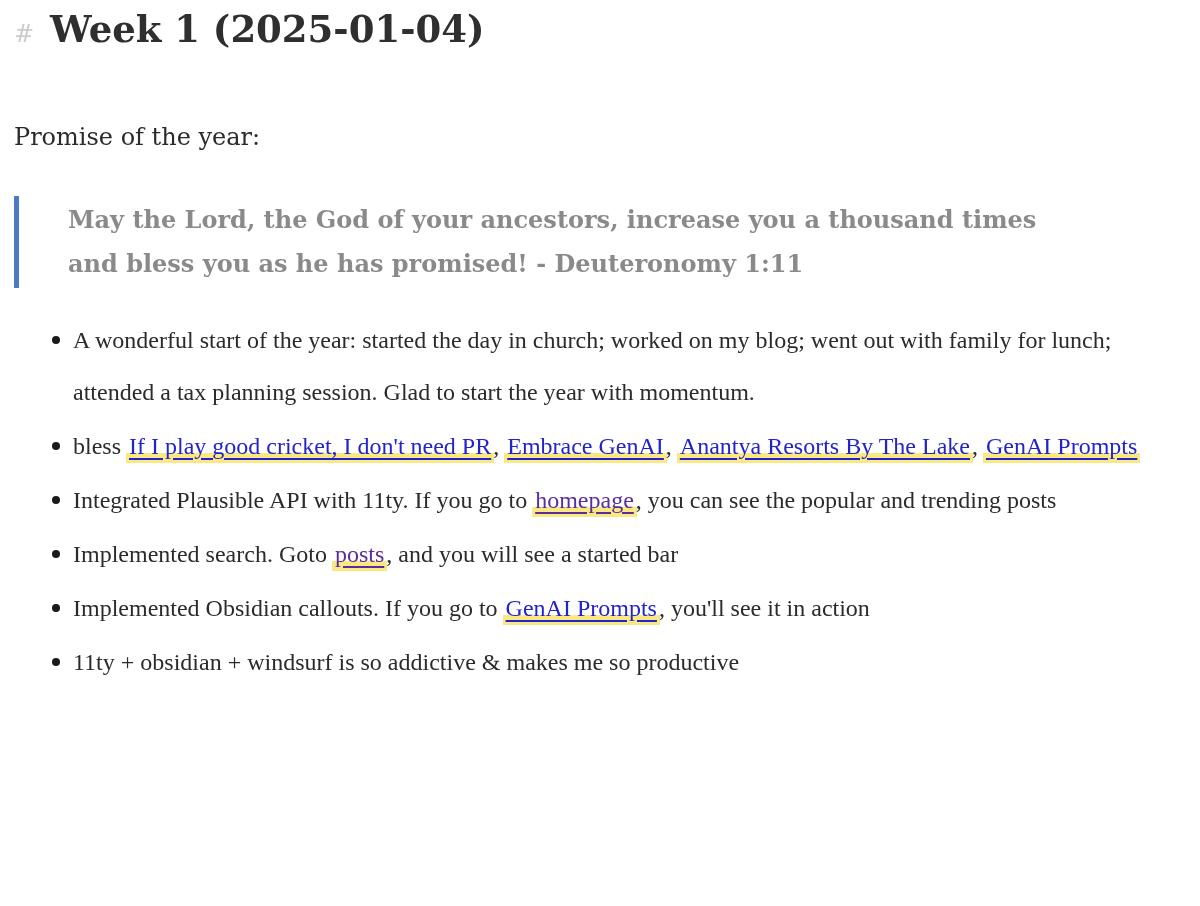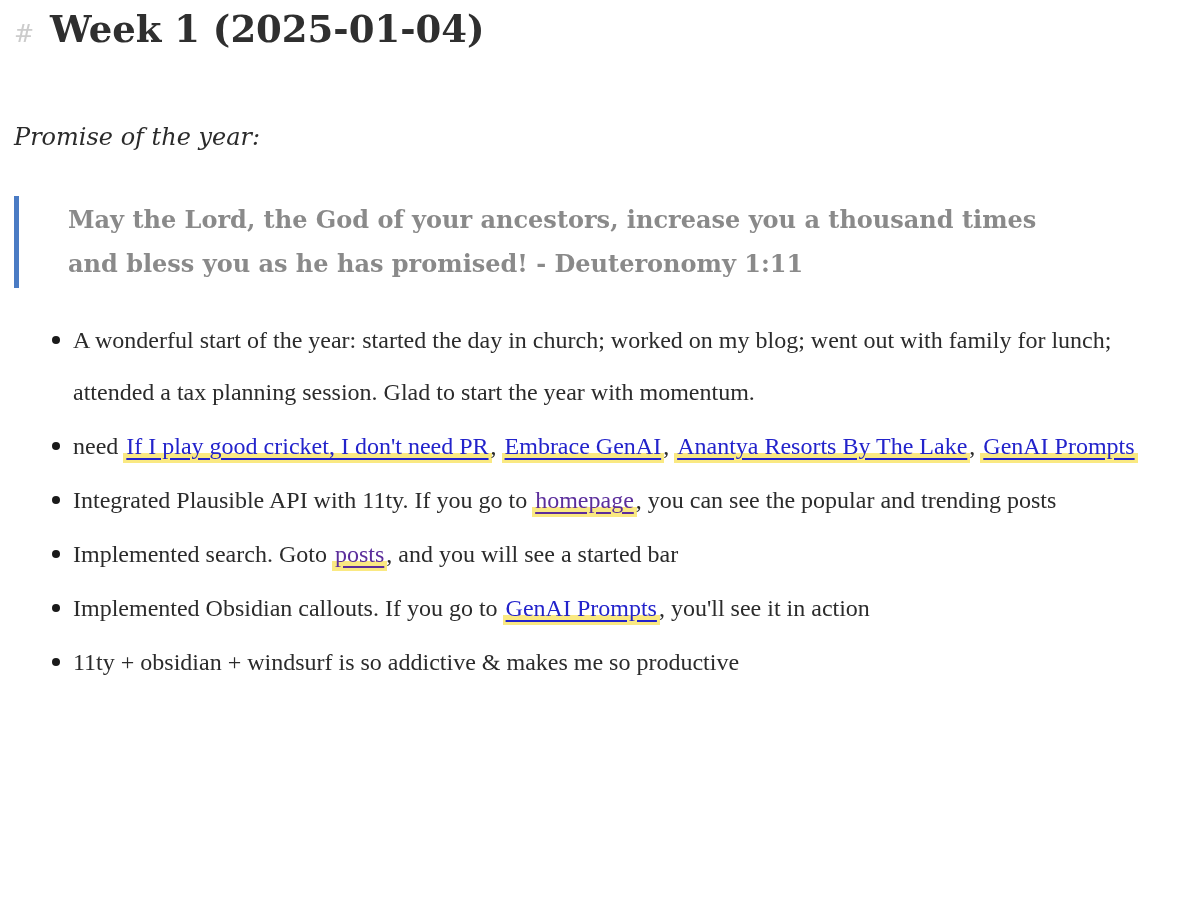--- a/index.html
+++ b/index.html
@@ -35,21 +35,20 @@
   }
   .hash {
     color: var(--heading-hash);
     font-size: 24px;
     font-weight: 400;
     margin-right: 16px;
   }
   p.intro {
     margin: 0 0 45px 0;
     line-height: 28px;
-    font-style: italic;
   }
   blockquote.promise-quote {
     margin: 0 0 26px 0;
     border-left: 5px solid var(--quote-border);
     padding: 2px 30px 2px 49px;
     color: var(--quote-text);
     line-height: 44px;
     font-weight: bold;
   }
   ul.notes-list {
@@ -99,19 +98,19 @@
 
   <p class="intro">Promise of the year:</p>
 
   <blockquote class="promise-quote">
     <div>May the Lord, the God of your ancestors, increase you a thousand times</div>
     <div>and bless you as he has promised! - Deuteronomy 1:11</div>
   </blockquote>
 
   <ul class="notes-list" id="bullet-list">
       <li><span>A wonderful start of the year: started the day in church; worked on my blog; went out with family for lunch; attended a tax planning session. Glad to start the year with momentum.</span></li>
-      <li><span>need </span><a href="#" class="inline-link unvisited">If I play good cricket, I don't need PR</a><span>, </span><a href="#" class="inline-link unvisited">Embrace GenAI</a><span>, </span><a href="#" class="inline-link unvisited">Anantya Resorts By The Lake</a><span>, </span><a href="#" class="inline-link unvisited">GenAI Prompts</a></li>
+      <li><span>bless </span><a href="#" class="inline-link unvisited">If I play good cricket, I don't need PR</a><span>, </span><a href="#" class="inline-link unvisited">Embrace GenAI</a><span>, </span><a href="#" class="inline-link unvisited">Anantya Resorts By The Lake</a><span>, </span><a href="#" class="inline-link unvisited">GenAI Prompts</a></li>
       <li><span>Integrated Plausible API with 11ty. If you go to </span><a href="#" class="inline-link visited">homepage</a><span>, you can see the popular and trending posts</span></li>
       <li><span>Implemented search. Goto </span><a href="#" class="inline-link visited">posts</a><span>, and you will see a started bar</span></li>
       <li><span>Implemented Obsidian callouts. If you go to </span><a href="#" class="inline-link unvisited">GenAI Prompts</a><span>, you'll see it in action</span></li>
       <li><span>11ty + obsidian + windsurf is so addictive &amp; makes me so productive</span></li>
     </ul>
 </main>
 
 </body></html>

